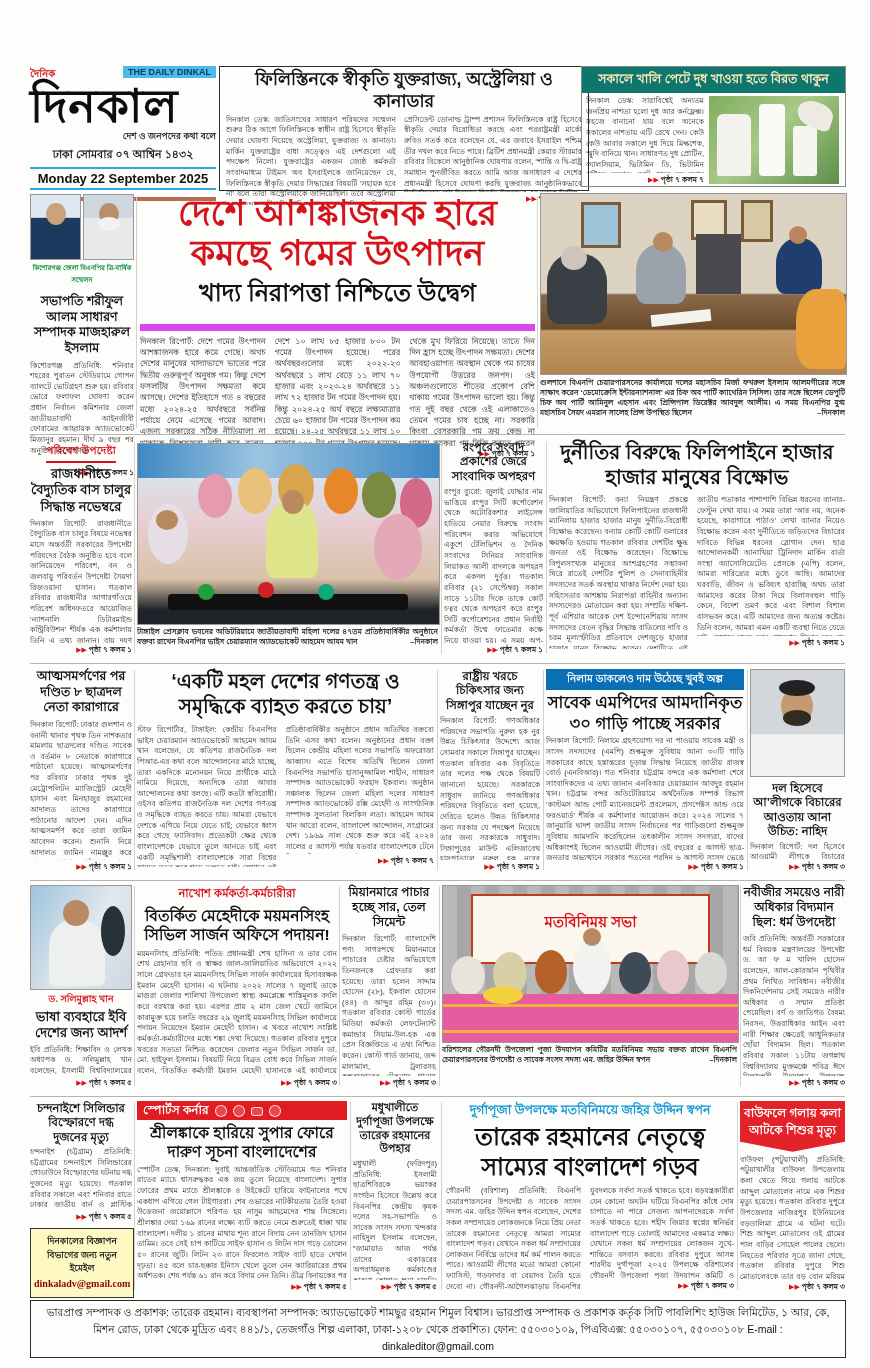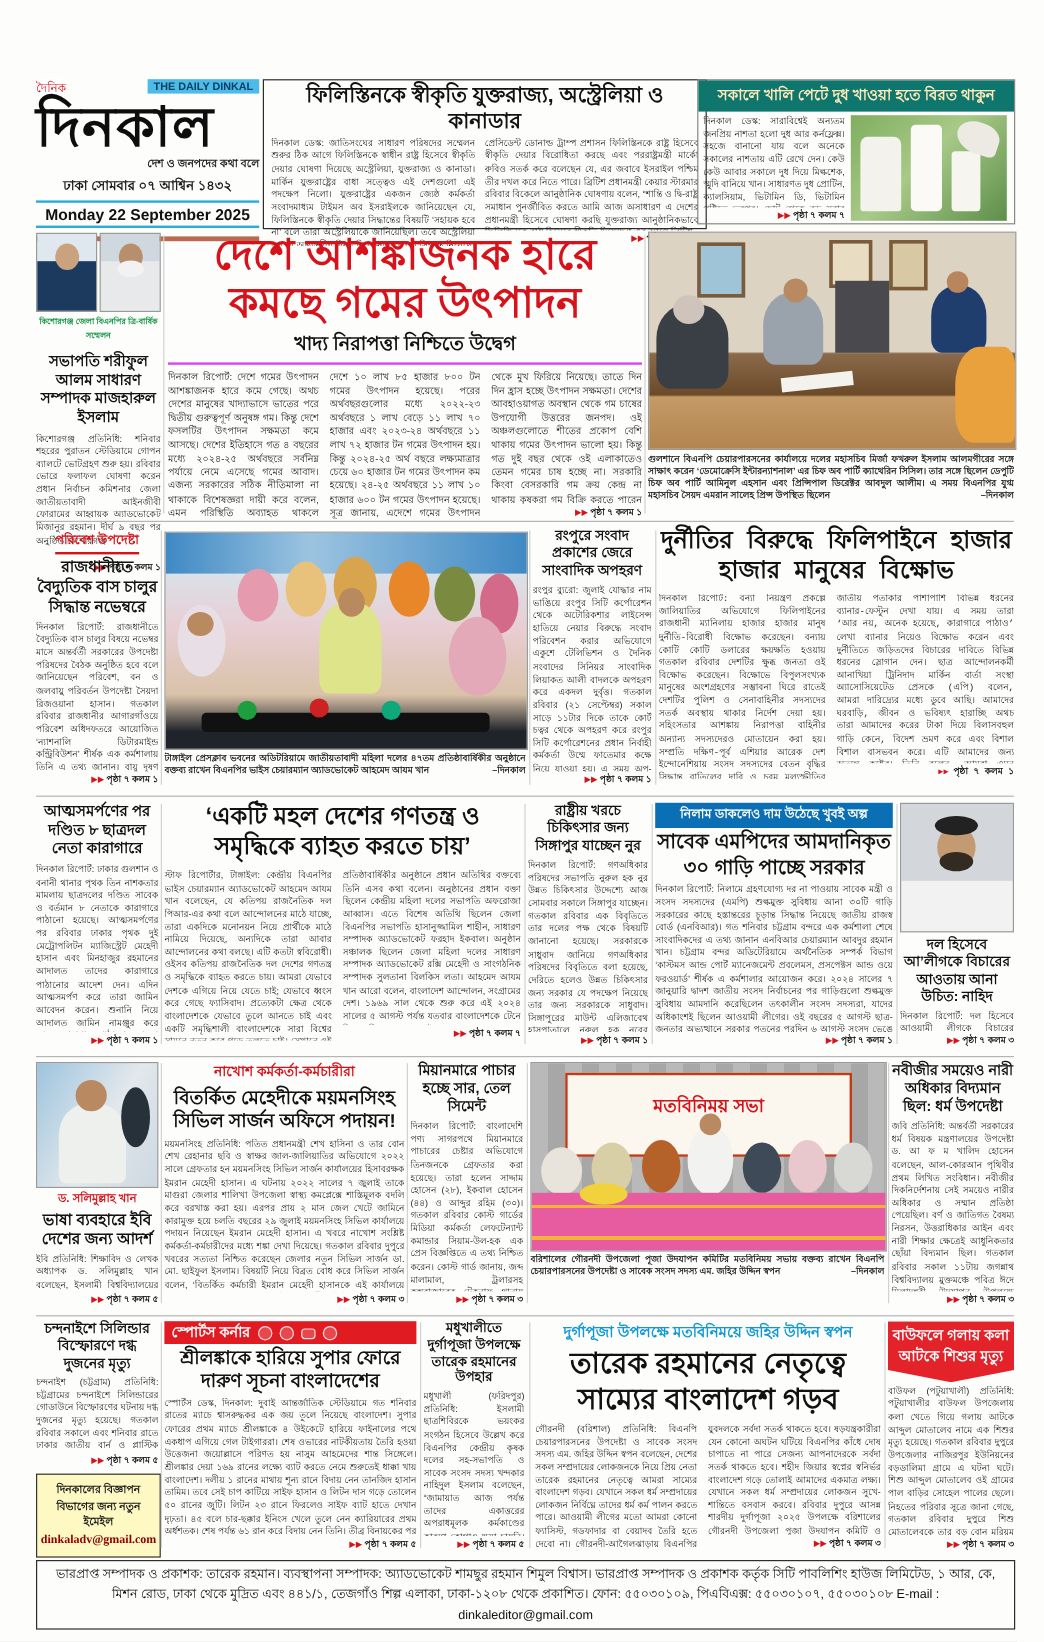--- a/index.html
+++ b/index.html
@@ -17,21 +17,21 @@
   .cont b{font-weight:700;color:#111;}
   .caption{font-size:7.5px;font-weight:700;line-height:1.35;text-align:justify;color:#222;}
   .credit{float:right;font-weight:700;}
   .kicker-red{color:#d6121b;font-weight:700;text-align:center;}
   .hline{position:absolute;height:1px;background:#b5b5b5;}
   .vline{position:absolute;width:1px;background:#d2d2d2;}
   .ph{position:absolute;overflow:hidden;border:1px solid #999;}
   .blob{position:absolute;border-radius:50%;}
   
   #logo{font-size:46px;font-weight:700;color:#0d0d0d;letter-spacing:1px;line-height:1;}
-  #dainik{background:#fff;color:#d6121b;font-weight:400;font-size:10px;}
+  #dainik{background:#fff;color:#d6121b;font-weight:700;font-size:10px;}
   #engbar{background:#4cbbe8;color:#0b3e66;font-weight:700;font-size:9px;padding:1px 5px;}
   #tagline{font-size:9px;font-weight:700;color:#222;text-align:right;}
   #date-bn{font-size:11px;font-weight:700;text-align:center;padding:2px 0;}
   #date-en{font-size:13px;font-weight:700;text-align:center;border-top:2px solid #29abe2;border-bottom:2px solid #29abe2;padding:2px 0;color:#111;}
   #brick{background:#b96a50;height:4px;}
   
   .boxed{border:1.5px solid #2c2c2c;}
   #milk-head{background:#0f766e;color:#ffe9b8;font-size:12.5px;font-weight:700;text-align:center;padding:3px 0;}
   #cars-kicker{background:#0a6fb4;color:#fff;font-size:10.5px;font-weight:700;text-align:center;padding:2px 0;}
   #sports-banner{background:#e11b22;color:#fff;font-size:12px;font-weight:700;display:flex;align-items:center;gap:6px;padding:0 6px;height:19px;}
@@ -104,21 +104,21 @@
     <div id="green-cap" style="margin-top:2px;">কিশোরগঞ্জ জেলা বিএনপির ত্রি-বার্ষিক সম্মেলন</div>
     <div class="hl" style="font-size:12.5px;margin-top:8px;">সভাপতি শরীফুল আলম সাধারণ সম্পাদক মাজহারুল ইসলাম</div>
     <div class="colflex" style="height:118px;margin-top:4px;">
       <div class="body-txt sm grow">কিশোরগঞ্জ প্রতিনিধি: শনিবার শহরের পুরাতন স্টেডিয়ামে গোপন ব্যালটে ভোটগ্রহণ শুরু হয়। রবিবার ভোরে ফলাফল ঘোষণা করেন প্রধান নির্বাচন কমিশনার জেলা জাতীয়তাবাদী আইনজীবী ফোরামের আহ্বায়ক অ্যাডভোকেট মিজানুর রহমান। দীর্ঘ ৯ বছর পর অনুষ্ঠিত কিশোরগঞ্জ</div>
       <div class="cont"><span class="arr"></span><b>পৃষ্ঠা ৭ কলম ১</b></div>
     </div>
   </div>
 
   <div class="abs" style="left:140px;top:193px;width:395px;">
     <div class="hl-red" style="font-size:35px;">দেশে আশঙ্কাজনক হারে কমছে গমের উৎপাদন</div>
-    <div class="hl" style="font-size:16px;margin-top:4px;border-bottom:2px solid #d946ef;padding-bottom:4px;">খাদ্য নিরাপত্তা নিশ্চিতে উদ্বেগ</div>
+    <div class="hl" style="font-size:24px;margin-top:4px;border-bottom:7px solid #d946ef;padding-bottom:16px;">খাদ্য নিরাপত্তা নিশ্চিতে উদ্বেগ</div>
     <div style="display:flex;gap:9px;margin-top:5px;height:124px;">
       <div class="body-txt grow">দিনকাল রিপোর্ট: দেশে গমের উৎপাদন আশঙ্কাজনক হারে কমে গেছে। অথচ দেশের মানুষের খাদ্যাভাসে ভাতের পরে দ্বিতীয় গুরুত্বপূর্ণ অনুষঙ্গ গম। কিন্তু দেশে ফসলটির উৎপাদন সক্ষমতা কমে আসছে। দেশের ইতিহাসে গত ৪ বছরের মধ্যে ২০২৪-২৫ অর্থবছরে সর্বনিম্ন পর্যায়ে নেমে এসেছে গমের আবাদ। এজন্য সরকারের সঠিক নীতিমালা না থাকাকে বিশেষজ্ঞরা দায়ী করে বলেন, এমন পরিস্থিতি অব্যাহত থাকলে ভবিষ্যতে দেশের খাদ্যনিরাপত্তা নিশ্চিত করা বড় চ্যালেঞ্জ হওয়ার শঙ্কা রয়েছে। কৃষি সম্প্রসারণ অধিদপ্তর সংশ্লিষ্ট সূত্রে এসব তথ্য জানা যায়। সংশ্লিষ্ট সূত্র মতে, দেশে গমের উৎপাদন ধারাবাহিকভাবে ২০২১-২২ অর্থবছর থেকে ক্রমাগত হ্রাস পেয়ে আসছে। ওই অর্থবছরে</div>
       <div class="body-txt grow">দেশে ১০ লাখ ৮৫ হাজার ৮০০ টন গমের উৎপাদন হয়েছে। পরের অর্থবছরগুলোর মধ্যে ২০২২-২৩ অর্থবছরে ১ লাখ বেড়ে ১১ লাখ ৭০ হাজার এবং ২০২৩-২৪ অর্থবছরে ১১ লাখ ৭২ হাজার টন গমের উৎপাদন হয়। কিন্তু ২০২৪-২৫ অর্থ বছরে লক্ষ্যমাত্রার চেয়ে ৬০ হাজার টন গমের উৎপাদন কম হয়েছে। ২৪-২৫ অর্থবছরে ১১ লাখ ১০ হাজার ৬০০ টন গমের উৎপাদন হয়েছে। সূত্র জানায়, এদেশে গমের উৎপাদন খরচ জলবায়ুর পরিবর্তনে বেড়ে গেছে। পাশাপাশি গমের ক্ষেতে রোগবালাইয়ের আক্রমণ, রোগের অতিরিক্ত খরচ, আবাদি জমি হ্রাস, আধুনিক পদ্ধতির মাধ্যমে চাষের ধরণ না থাকা, সরকারিভাবে পর্যাপ্ত সহায়তার অভাব এবং উৎপাদন খরচ না পাওয়ায় কৃষক গম চাষ</div>
       <div class="colflex" style="flex:1;">
         <div class="body-txt grow">থেকে মুখ ফিরিয়ে নিয়েছে। তাতে দিন দিন হ্রাস হচ্ছে উৎপাদন সক্ষমতা। দেশের আবহাওয়াগত অবস্থান থেকে গম চাষের উপযোগী উত্তরের জনপদ। ওই অঞ্চলগুলোতে শীতের প্রকোপ বেশি থাকায় গমের উৎপাদন ভালো হয়। কিন্তু গত দুই বছর থেকে ওই এলাকাতেও তেমন গমের চাষ হচ্ছে না। সরকারি কিংবা বেসরকারি গম ক্রয় কেন্দ্র না থাকায় কৃষকরা গম বিক্রি করতে পারেন না। সূত্র আরো জানায়, দেশে বর্তমানে বছরে ৭০ থেকে ৭৫ লাখ টন গমের চাহিদা দাঁড়িয়েছে। তার মধ্যে স্থানীয়ভাবে উৎপাদিত গম দিয়ে মেটানো হয় ১১ লাখ টনের চাহিদা। বাকি ৬০-৬৪ লাখ টনের চাহিদা রাশিয়া, ব্রাজিলের মতো দেশ থেকে আমদানির মাধ্যমে পূরণ করা হয়।</div>
         <div class="cont"><span class="arr"></span><b>পৃষ্ঠা ৭ কলম ১</b></div>
       </div>
     </div>
   </div>
 
@@ -172,21 +172,21 @@
     <span>টাঙ্গাইল প্রেসক্লাব ভবনের অডিটরিয়ামে জাতীয়তাবাদী মহিলা দলের ৪৭তম প্রতিষ্ঠাবার্ষিকীর অনুষ্ঠানে বক্তব্য রাখেন বিএনপির ভাইস চেয়ারম্যান অ্যাডভোকেট আহমেদ আযম খান</span>
     <span class="credit">–দিনকাল</span>
   </div>
 
   <div class="abs colflex" style="left:444px;top:440px;width:99px;height:216px;">
     <div class="hl" style="font-size:11.5px;">রংপুরে সংবাদ প্রকাশের জেরে সাংবাদিক অপহরণ</div>
     <div class="body-txt sm grow" style="margin-top:4px;">রংপুর ব্যুরো: জুলাই যোদ্ধার নাম ভাঙিয়ে রংপুর সিটি কর্পোরেশন থেকে অটোরিকশার লাইসেন্স হাতিয়ে নেয়ার বিরুদ্ধে সংবাদ পরিবেশন করার অভিযোগে একুশে টেলিভিশন ও দৈনিক সংবাদের সিনিয়র সাংবাদিক লিয়াকত আলী বাদলকে অপহরণ করে একদল দুর্বৃত্ত। গতকাল রবিবার (২১ সেপ্টেম্বর) সকাল সাড়ে ১১টার দিকে তাকে কোর্ট চত্বর থেকে অপহরণ করে রংপুর সিটি কর্পোরেশনের প্রধান নির্বাহী কর্মকর্তা উম্মে ফাতেমার কক্ষে নিয়ে যাওয়া হয়। এ সময় অপ- হরণকারীরা বলতে থাকে নির্বাহী কর্মকর্তার কাছে প্রকাশিত খবরের জন্য তাকে</div>
     <div class="cont"><span class="arr"></span><b>পৃষ্ঠা ৭ কলম ১</b></div>
   </div>
 
-  <div class="abs" style="left:549px;top:440px;width:296px;font-family:Liberation Mono, monospace;">
+  <div class="abs" style="left:549px;top:440px;width:296px;">
     <div class="hl" style="font-size:20px;">দুর্নীতির বিরুদ্ধে ফিলিপাইনে হাজার হাজার মানুষের বিক্ষোভ</div>
     <div style="display:flex;gap:9px;margin-top:5px;height:154px;">
       <div class="body-txt sm grow">দিনকাল রিপোর্ট: বন্যা নিয়ন্ত্রণ প্রকল্পে জালিয়াতির অভিযোগে ফিলিপাইনের রাজধানী ম্যানিলায় হাজার হাজার মানুষ দুর্নীতি-বিরোধী বিক্ষোভ করেছেন। বন্যায় কোটি কোটি ডলারের ক্ষয়ক্ষতি হওয়ায় গতকাল রবিবার দেশটির ক্ষুব্ধ জনতা ওই বিক্ষোভ করেছেন। বিক্ষোভে বিপুলসংখ্যক মানুষের অংশগ্রহণের সম্ভাবনা ঘিরে রাতেই দেশটির পুলিশ ও সেনাবাহিনীর সদস্যদের সতর্ক অবস্থায় থাকার নির্দেশ দেয়া হয়। সহিংসতার আশঙ্কায় নিরাপত্তা বাহিনীর অন্যান্য সদস্যদেরও মোতায়েন করা হয়। সম্প্রতি দক্ষিণ-পূর্ব এশিয়ার আরেক দেশ ইন্দোনেশিয়ায় সংসদ সদস্যদের বেতন বৃদ্ধির সিদ্ধান্ত বাতিলের দাবি ও চরম মূল্যস্ফীতির প্রতিবাদে দেশজুড়ে হাজার হাজার মানুষ বিক্ষোভ করেন। দেশটিতে এই বিক্ষোভে পুলিশি সহিংসতায় প্রাণহানির ঘটনাও ঘটে। ম্যানিলায় রবিবারের বিক্ষোভে যোগ নেয়া লোকজনের হাতে</div>
       <div class="colflex" style="width:50%;">
         <div class="body-txt sm grow">জাতীয় পতাকার পাশাপাশি বিভিন্ন ধরনের ব্যানার-ফেস্টুন দেখা যায়। এ সময় তারা ‘আর নয়, অনেক হয়েছে, কারাগারে পাঠাও’ লেখা ব্যানার নিয়েও বিক্ষোভ করেন এবং দুর্নীতিতে জড়িতদের বিচারের দাবিতে বিভিন্ন ধরনের স্লোগান দেন। ছাত্র আন্দোলনকর্মী আনাখিয়া ট্রিনিদাদ মার্কিন বার্তা সংস্থা অ্যাসোসিয়েটেড প্রেসকে (এপি) বলেন, আমরা দারিদ্র্যের মধ্যে ডুবে আছি। আমাদের ঘরবাড়ি, জীবন ও ভবিষ্যৎ হারাচ্ছি অথচ তারা আমাদের করের টাকা দিয়ে বিলাসবহুল গাড়ি কেনে, বিদেশ ভ্রমণ করে এবং বিশাল বিশাল বাসভবন করে। এটি আমাদের জন্য অত্যন্ত কষ্টের। তিনি বলেন, আমরা এমন একটি ব্যবস্থা নিতে যেতে চাই, যেখানে মানুষ আর শোষণের শিকার হবে না। ফরাসি বার্তা সংস্থা এএফপি বলছে, রবিবার সকলের দিকে রাজধানী ম্যানিলার লুনেটা পার্কে প্রায় ১৩ হাজার মানুষ জড়ো</div>
         <div class="cont"><span class="arr"></span><b>পৃষ্ঠা ৭ কলম ১</b></div>
       </div>
     </div>
   </div>
 

